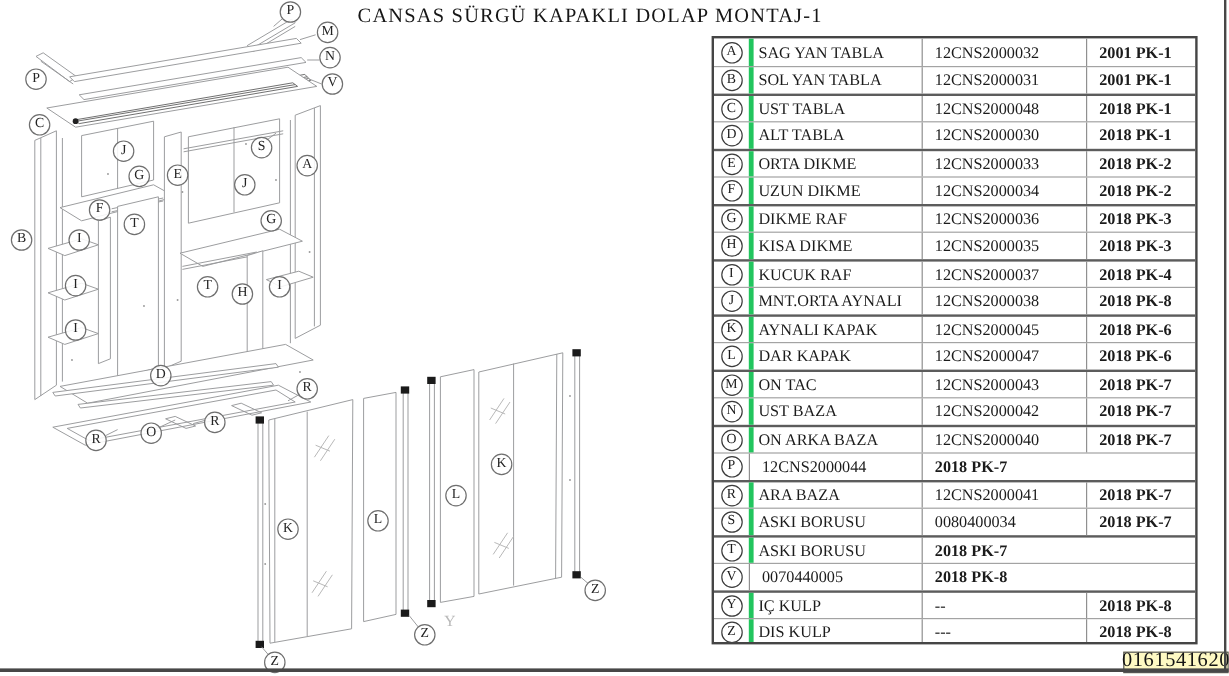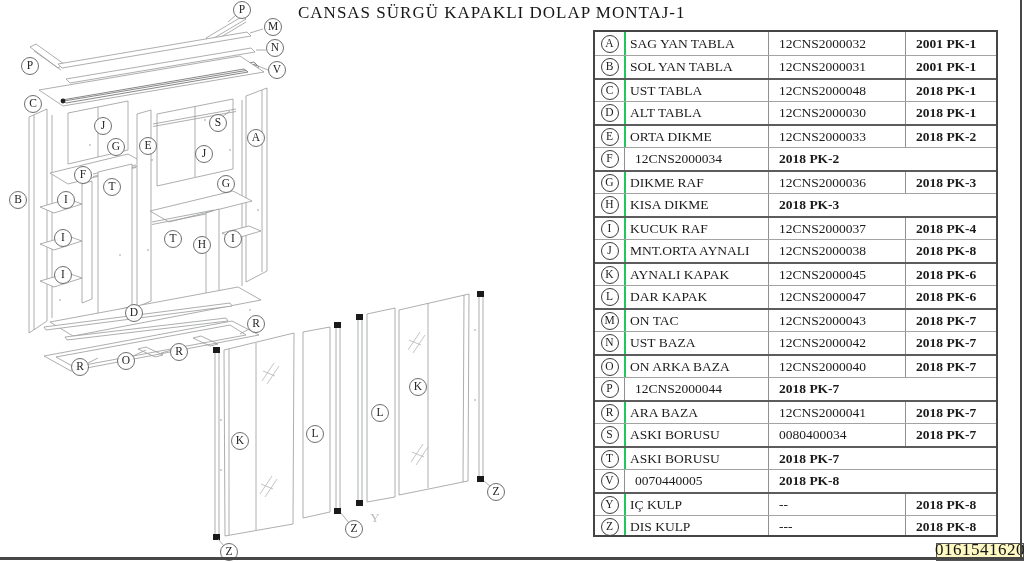--- a/index.html
+++ b/index.html
@@ -26,21 +26,21 @@
 
   
   .ptable{position:absolute;left:593px;top:30px;width:405px;height:507px;
           border:2px solid #454545;box-sizing:border-box;background:#fff;overflow:hidden;}
   .trow{display:grid;grid-template-columns:29px 144px 137px 1fr;height:23px;box-sizing:border-box;}
   .trow.lite{border-top:1px solid #a3a3a3;}
   .trow.dark{border-top:2px solid #5c5c5c;}
   .cell{display:flex;align-items:center;font-size:13.5px;color:#1b1b1b;overflow:hidden;
         white-space:nowrap;box-sizing:border-box;}
   .c0{justify-content:center;}
-  .c1{padding-left:4px;border-left:2px solid #22c55e;}
+  .c1{padding-left:4px;border-left:4px solid #22c55e;}
   .c2{padding-left:10px;border-left:1px solid #909090;}
   .c3{padding-left:10px;border-left:1px solid #909090;font-weight:bold;}
   .circ{display:inline-block;width:16px;height:16px;border:1px solid #3c3c3c;border-radius:50%;
         font-size:11.5px;line-height:15px;text-align:center;color:#1b1b1b;}
 
   
   .doc-box{position:absolute;left:936px;top:543px;width:86px;height:16px;
            border:1.5px solid #555;background:#fef9c3;box-sizing:content-box;
            display:flex;align-items:flex-end;justify-content:center;
            font-size:17px;letter-spacing:.5px;color:#141414;}
@@ -256,36 +256,38 @@
           <span class="circ">E</span>
         </div>
         <div class="cell c1">ORTA DIKME</div>
         <div class="cell c2">12CNS2000033</div>
         <div class="cell c3">2018 PK-2</div>
       </div>
       <div class="trow lite">
         <div class="cell c0">
           <span class="circ">F</span>
         </div>
+        <div class="cell c1">UZUN DIKME</div>
         <div class="cell c2">12CNS2000034</div>
         <div class="cell c3">2018 PK-2</div>
       </div>
       <div class="trow dark">
         <div class="cell c0">
           <span class="circ">G</span>
         </div>
         <div class="cell c1">DIKME RAF</div>
         <div class="cell c2">12CNS2000036</div>
         <div class="cell c3">2018 PK-3</div>
       </div>
       <div class="trow lite">
         <div class="cell c0">
           <span class="circ">H</span>
         </div>
         <div class="cell c1">KISA DIKME</div>
+        <div class="cell c2">12CNS2000035</div>
         <div class="cell c3">2018 PK-3</div>
       </div>
       <div class="trow dark">
         <div class="cell c0">
           <span class="circ">I</span>
         </div>
         <div class="cell c1">KUCUK RAF</div>
         <div class="cell c2">12CNS2000037</div>
         <div class="cell c3">2018 PK-4</div>
       </div>

